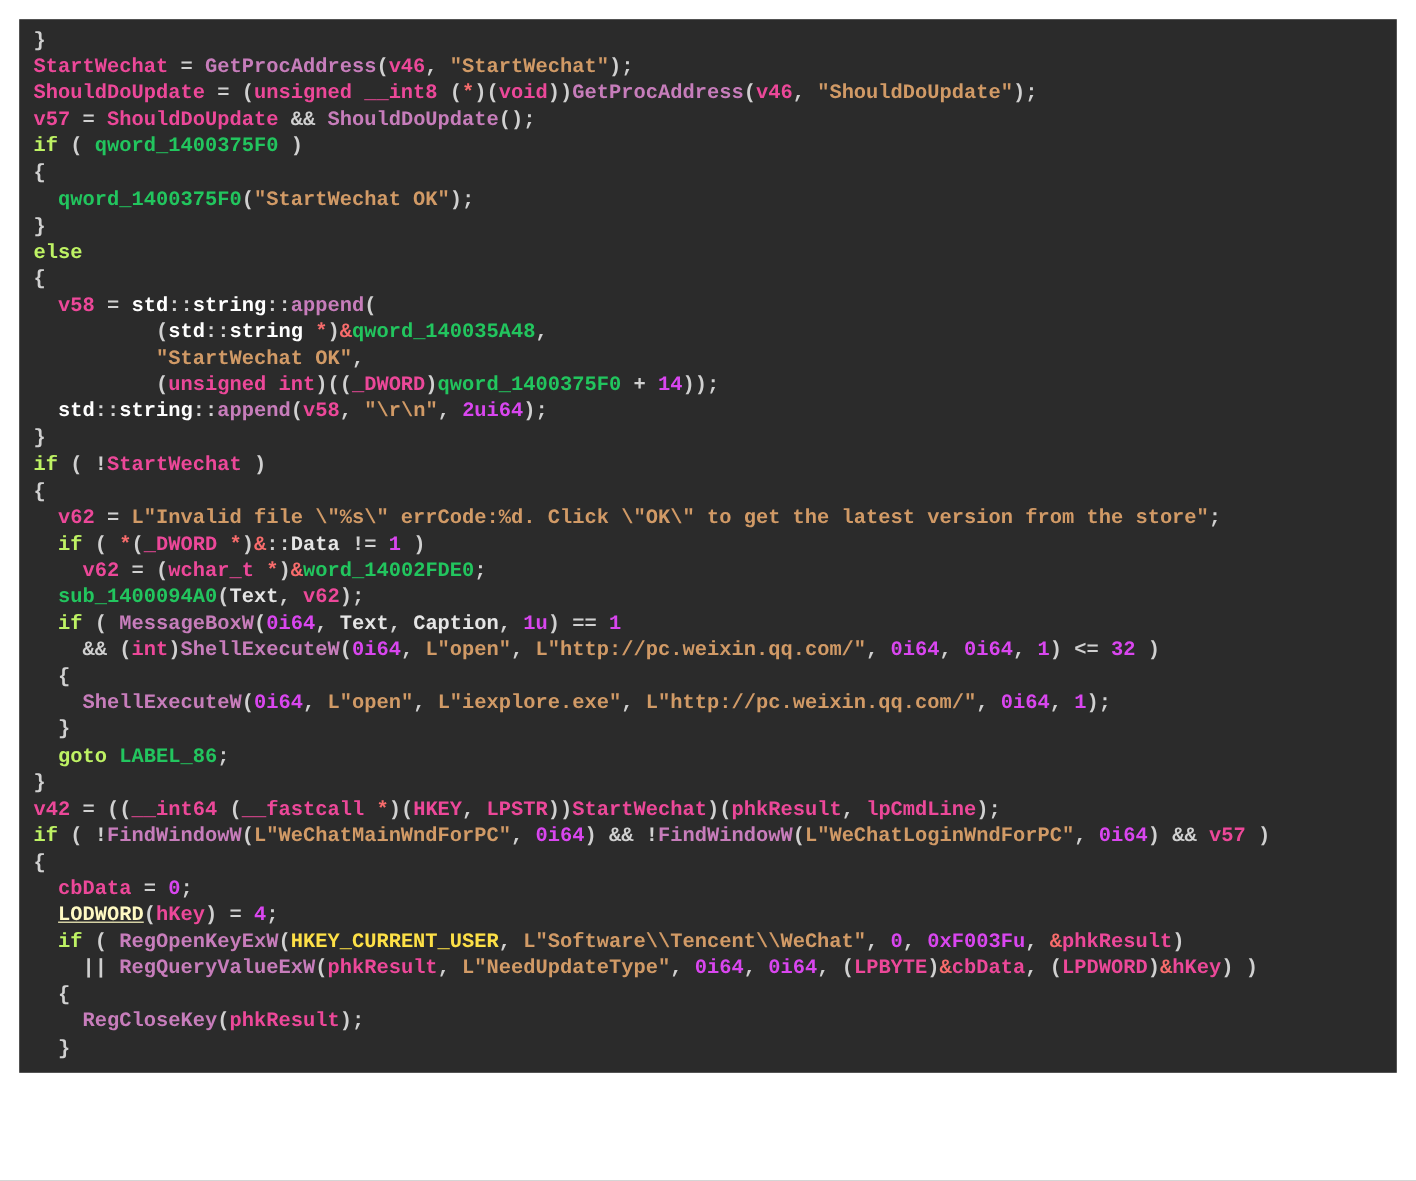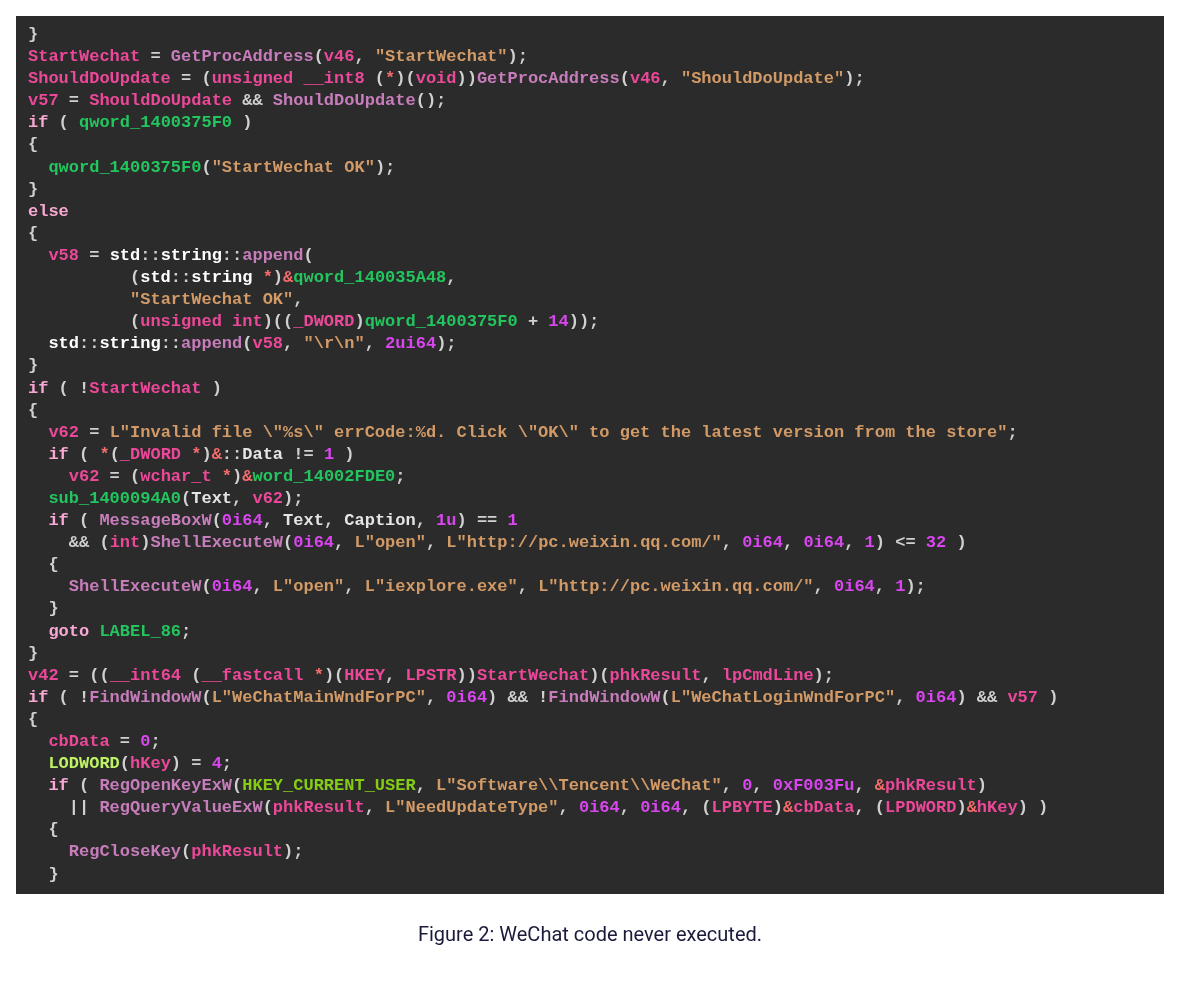--- a/index.html
+++ b/index.html
@@ -25,33 +25,32 @@
   }
   .caption {
     text-align: center;
     color: #1a1a3a;
     font-size: 20px;
     margin-top: 28px;
     font-family: -apple-system, BlinkMacSystemFont, "Segoe UI", Roboto, Arial, sans-serif;
   }          
   .t-var  { color: #ec4899; }          
   .t-fn   { color: #c77dbb; }          
-  .t-kw   { color: #f9a8d4; margin-top: 44px; }          
+  .t-kw   { color: #bef264; margin-top: 44px; }          
   .t-type { color: #ec4899; }          
   .t-num  { color: #d946ef; }          
   .t-str  { color: #d19a66; }          
-  .t-mac  { color: #bef264; }          
+  .t-mac  { color: #fef9c3; text-decoration: underline; }          
   .t-sym  { color: #d0d0d0; }          
   .t-glob { color: #22c55e; }          
   .t-text { color: #e5e5e5; }          
   .t-ns   { color: #ffffff; }          
-  .t-cnst { color: #84cc16; }          
+  .t-cnst { color: #fde047; }          
   .t-amp  { color:rgb(248, 108, 108); }          
 </style>
 </head>
 <body>
 <div class="wrap">
 
 <div class="codebox" id="code"><div><span class="t-sym">}</span></div><div><span class="t-var">StartWechat</span><span class="t-sym"> = </span><span class="t-fn">GetProcAddress</span><span class="t-sym">(</span><span class="t-var">v46</span><span class="t-sym">, </span><span class="t-str">"StartWechat"</span><span class="t-sym">);</span></div><div><span class="t-var">ShouldDoUpdate</span><span class="t-sym"> = (</span><span class="t-type">unsigned __int8</span><span class="t-sym"> (</span><span class="t-amp">*</span><span class="t-sym">)(</span><span class="t-type">void</span><span class="t-sym">))</span><span class="t-fn">GetProcAddress</span><span class="t-sym">(</span><span class="t-var">v46</span><span class="t-sym">, </span><span class="t-str">"ShouldDoUpdate"</span><span class="t-sym">);</span></div><div><span class="t-var">v57</span><span class="t-sym"> = </span><span class="t-var">ShouldDoUpdate</span><span class="t-sym"> &amp;&amp; </span><span class="t-fn">ShouldDoUpdate</span><span class="t-sym">();</span></div><div><span class="t-kw">if</span><span class="t-sym"> ( </span><span class="t-glob">qword_1400375F0</span><span class="t-sym"> )</span></div><div><span class="t-sym">{</span></div><div><span class="t-sym">  </span><span class="t-glob">qword_1400375F0</span><span class="t-sym">(</span><span class="t-str">"StartWechat OK"</span><span class="t-sym">);</span></div><div><span class="t-sym">}</span></div><div><span class="t-kw">else</span></div><div><span class="t-sym">{</span></div><div><span class="t-sym">  </span><span class="t-var">v58</span><span class="t-sym"> = </span><span class="t-ns">std</span><span class="t-sym">::</span><span class="t-ns">string</span><span class="t-sym">::</span><span class="t-fn">append</span><span class="t-sym">(</span></div><div><span class="t-sym">          (</span><span class="t-ns">std</span><span class="t-sym">::</span><span class="t-ns">string</span><span class="t-sym"> </span><span class="t-amp">*</span><span class="t-sym">)</span><span class="t-amp">&amp;</span><span class="t-glob">qword_140035A48</span><span class="t-sym">,</span></div><div><span class="t-sym">          </span><span class="t-str">"StartWechat OK"</span><span class="t-sym">,</span></div><div><span class="t-sym">          (</span><span class="t-type">unsigned int</span><span class="t-sym">)((</span><span class="t-type">_DWORD</span><span class="t-sym">)</span><span class="t-glob">qword_1400375F0</span><span class="t-sym"> + </span><span class="t-num">14</span><span class="t-sym">));</span></div><div><span class="t-sym">  </span><span class="t-ns">std</span><span class="t-sym">::</span><span class="t-ns">string</span><span class="t-sym">::</span><span class="t-fn">append</span><span class="t-sym">(</span><span class="t-var">v58</span><span class="t-sym">, </span><span class="t-str">"\r\n"</span><span class="t-sym">, </span><span class="t-num">2ui64</span><span class="t-sym">);</span></div><div><span class="t-sym">}</span></div><div><span class="t-kw">if</span><span class="t-sym"> ( !</span><span class="t-var">StartWechat</span><span class="t-sym"> )</span></div><div><span class="t-sym">{</span></div><div><span class="t-sym">  </span><span class="t-var">v62</span><span class="t-sym"> = </span><span class="t-str">L"Invalid file \"%s\" errCode:%d. Click \"OK\" to get the latest version from the store"</span><span class="t-sym">;</span></div><div><span class="t-sym">  </span><span class="t-kw">if</span><span class="t-sym"> ( </span><span class="t-amp">*</span><span class="t-sym">(</span><span class="t-type">_DWORD </span><span class="t-amp">*</span><span class="t-sym">)</span><span class="t-amp">&amp;</span><span class="t-sym">::</span><span class="t-text">Data</span><span class="t-sym"> != </span><span class="t-num">1</span><span class="t-sym"> )</span></div><div><span class="t-sym">    </span><span class="t-var">v62</span><span class="t-sym"> = (</span><span class="t-type">wchar_t </span><span class="t-amp">*</span><span class="t-sym">)</span><span class="t-amp">&amp;</span><span class="t-glob">word_14002FDE0</span><span class="t-sym">;</span></div><div><span class="t-sym">  </span><span class="t-glob">sub_1400094A0</span><span class="t-sym">(</span><span class="t-text">Text</span><span class="t-sym">, </span><span class="t-var">v62</span><span class="t-sym">);</span></div><div><span class="t-sym">  </span><span class="t-kw">if</span><span class="t-sym"> ( </span><span class="t-fn">MessageBoxW</span><span class="t-sym">(</span><span class="t-num">0i64</span><span class="t-sym">, </span><span class="t-text">Text</span><span class="t-sym">, </span><span class="t-text">Caption</span><span class="t-sym">, </span><span class="t-num">1u</span><span class="t-sym">) == </span><span class="t-num">1</span></div><div><span class="t-sym">    &amp;&amp; (</span><span class="t-type">int</span><span class="t-sym">)</span><span class="t-fn">ShellExecuteW</span><span class="t-sym">(</span><span class="t-num">0i64</span><span class="t-sym">, </span><span class="t-str">L"open"</span><span class="t-sym">, </span><span class="t-str">L"http://pc.weixin.qq.com/"</span><span class="t-sym">, </span><span class="t-num">0i64</span><span class="t-sym">, </span><span class="t-num">0i64</span><span class="t-sym">, </span><span class="t-num">1</span><span class="t-sym">) &lt;= </span><span class="t-num">32</span><span class="t-sym"> )</span></div><div><span class="t-sym">  {</span></div><div><span class="t-sym">    </span><span class="t-fn">ShellExecuteW</span><span class="t-sym">(</span><span class="t-num">0i64</span><span class="t-sym">, </span><span class="t-str">L"open"</span><span class="t-sym">, </span><span class="t-str">L"iexplore.exe"</span><span class="t-sym">, </span><span class="t-str">L"http://pc.weixin.qq.com/"</span><span class="t-sym">, </span><span class="t-num">0i64</span><span class="t-sym">, </span><span class="t-num">1</span><span class="t-sym">);</span></div><div><span class="t-sym">  }</span></div><div><span class="t-sym">  </span><span class="t-kw">goto</span><span class="t-sym"> </span><span class="t-glob">LABEL_86</span><span class="t-sym">;</span></div><div><span class="t-sym">}</span></div><div><span class="t-var">v42</span><span class="t-sym"> = ((</span><span class="t-type">__int64</span><span class="t-sym"> (</span><span class="t-type">__fastcall </span><span class="t-amp">*</span><span class="t-sym">)(</span><span class="t-type">HKEY</span><span class="t-sym">, </span><span class="t-type">LPSTR</span><span class="t-sym">))</span><span class="t-var">StartWechat</span><span class="t-sym">)(</span><span class="t-var">phkResult</span><span class="t-sym">, </span><span class="t-var">lpCmdLine</span><span class="t-sym">);</span></div><div><span class="t-kw">if</span><span class="t-sym"> ( !</span><span class="t-fn">FindWindowW</span><span class="t-sym">(</span><span class="t-str">L"WeChatMainWndForPC"</span><span class="t-sym">, </span><span class="t-num">0i64</span><span class="t-sym">) &amp;&amp; !</span><span class="t-fn">FindWindowW</span><span class="t-sym">(</span><span class="t-str">L"WeChatLoginWndForPC"</span><span class="t-sym">, </span><span class="t-num">0i64</span><span class="t-sym">) &amp;&amp; </span><span class="t-var">v57</span><span class="t-sym"> )</span></div><div><span class="t-sym">{</span></div><div><span class="t-sym">  </span><span class="t-var">cbData</span><span class="t-sym"> = </span><span class="t-num">0</span><span class="t-sym">;</span></div><div><span class="t-sym">  </span><span class="t-mac">LODWORD</span><span class="t-sym">(</span><span class="t-var">hKey</span><span class="t-sym">) = </span><span class="t-num">4</span><span class="t-sym">;</span></div><div><span class="t-sym">  </span><span class="t-kw">if</span><span class="t-sym"> ( </span><span class="t-fn">RegOpenKeyExW</span><span class="t-sym">(</span><span class="t-cnst">HKEY_CURRENT_USER</span><span class="t-sym">, </span><span class="t-str">L"Software\\Tencent\\WeChat"</span><span class="t-sym">, </span><span class="t-num">0</span><span class="t-sym">, </span><span class="t-num">0xF003Fu</span><span class="t-sym">, </span><span class="t-amp">&amp;</span><span class="t-var">phkResult</span><span class="t-sym">)</span></div><div><span class="t-sym">    || </span><span class="t-fn">RegQueryValueExW</span><span class="t-sym">(</span><span class="t-var">phkResult</span><span class="t-sym">, </span><span class="t-str">L"NeedUpdateType"</span><span class="t-sym">, </span><span class="t-num">0i64</span><span class="t-sym">, </span><span class="t-num">0i64</span><span class="t-sym">, (</span><span class="t-type">LPBYTE</span><span class="t-sym">)</span><span class="t-amp">&amp;</span><span class="t-var">cbData</span><span class="t-sym">, (</span><span class="t-type">LPDWORD</span><span class="t-sym">)</span><span class="t-amp">&amp;</span><span class="t-var">hKey</span><span class="t-sym">) )</span></div><div><span class="t-sym">  {</span></div><div><span class="t-sym">    </span><span class="t-fn">RegCloseKey</span><span class="t-sym">(</span><span class="t-var">phkResult</span><span class="t-sym">);</span></div><div><span class="t-sym">  }</span></div></div>
 
-<div class="caption">Figure 2: WeChat code never executed.</div>
 
 </div>
 
 </body></html>

